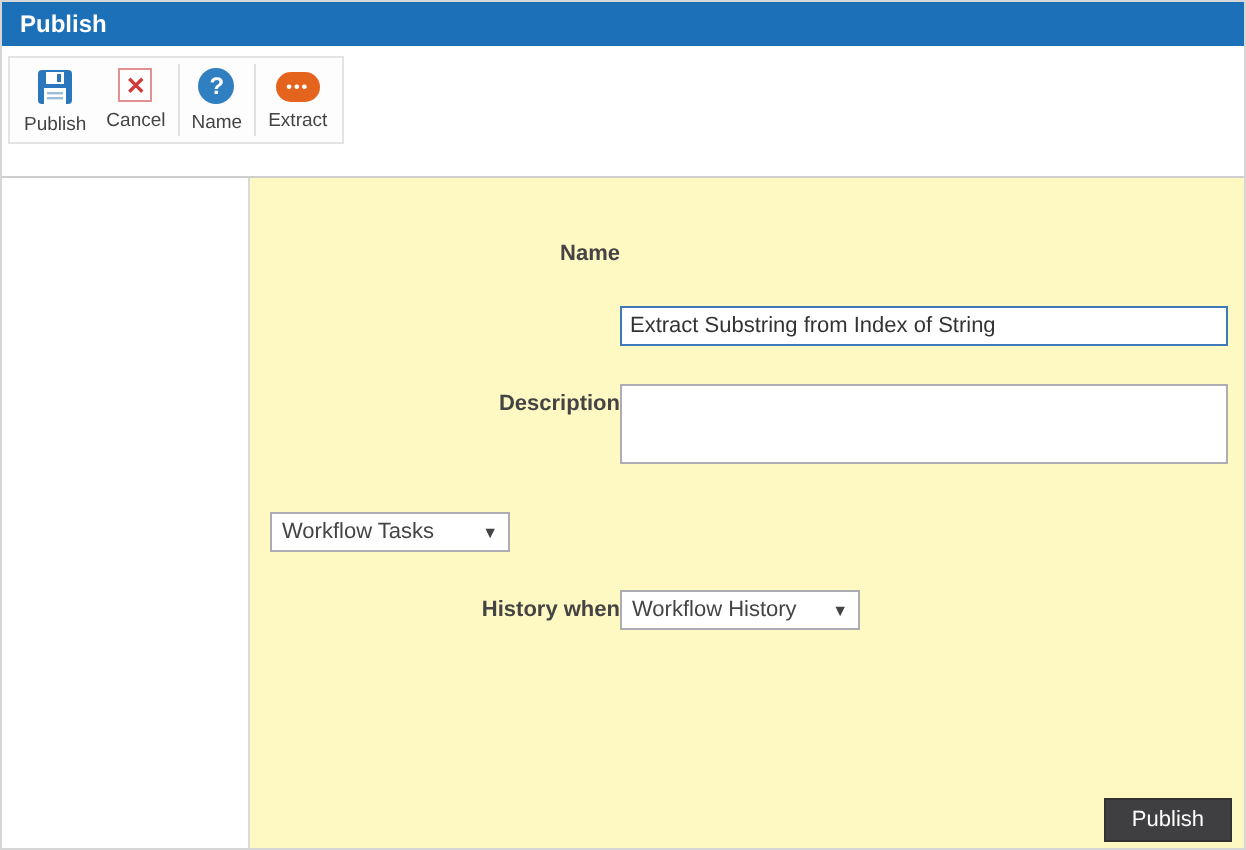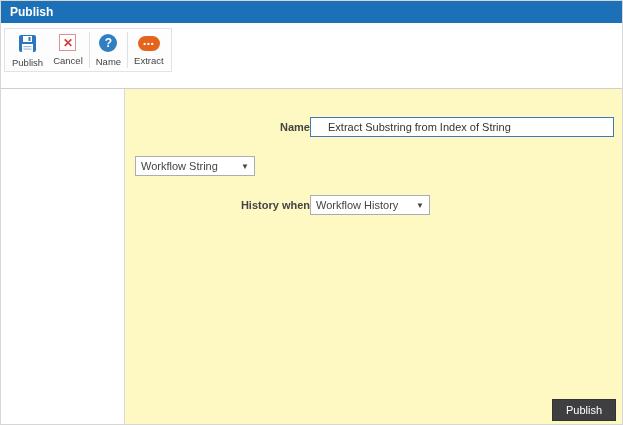--- a/index.html
+++ b/index.html
@@ -137,22 +137,23 @@
     text-align: right;
   }
   .control-cell { flex: 1; }
   .name-input {
     width: 304px;
     height: 20px;
     border: 1px solid #3c7ab8;
     font-size: 11px;
     font-family: "Liberation Sans", sans-serif;
     color: #333333;
-    padding: 1px 17px;
+    padding: 1px 4px;
     outline: none;
+    margin-top: 36px;
   }
   .desc-textarea {
     width: 304px;
     height: 40px;
     border: 1px solid #abadb3;
     font-size: 11px;
     font-family: "Liberation Sans", sans-serif;
     color: #333333;
     padding: 2px 4px;
     resize: none;
@@ -265,25 +266,31 @@
 
     <div class="main-pane">
 
       <div class="form-row">
         <div class="label-cell">Name</div>
         <div class="control-cell">
           <input class="name-input" type="text" value="Extract Substring from Index of String" style="">
         </div>
       </div>
 
+      <div class="form-row">
+        <div class="label-cell">Description</div>
+        <div class="control-cell">
+          <textarea class="desc-textarea" style=""></textarea>
+        </div>
+      </div>
 
       <div class="form-row">
         <div class="control-cell">
           <div class="select-box">
-            <span>Workflow String</span>
+            <span>Workflow Tasks</span>
             <span class="select-arrow">▼</span>
           </div>
         </div>
       </div>
 
       <div class="form-row">
         <div class="label-cell">History when</div>
         <div class="control-cell">
           <div class="select-box">
             <span>Workflow History</span>

